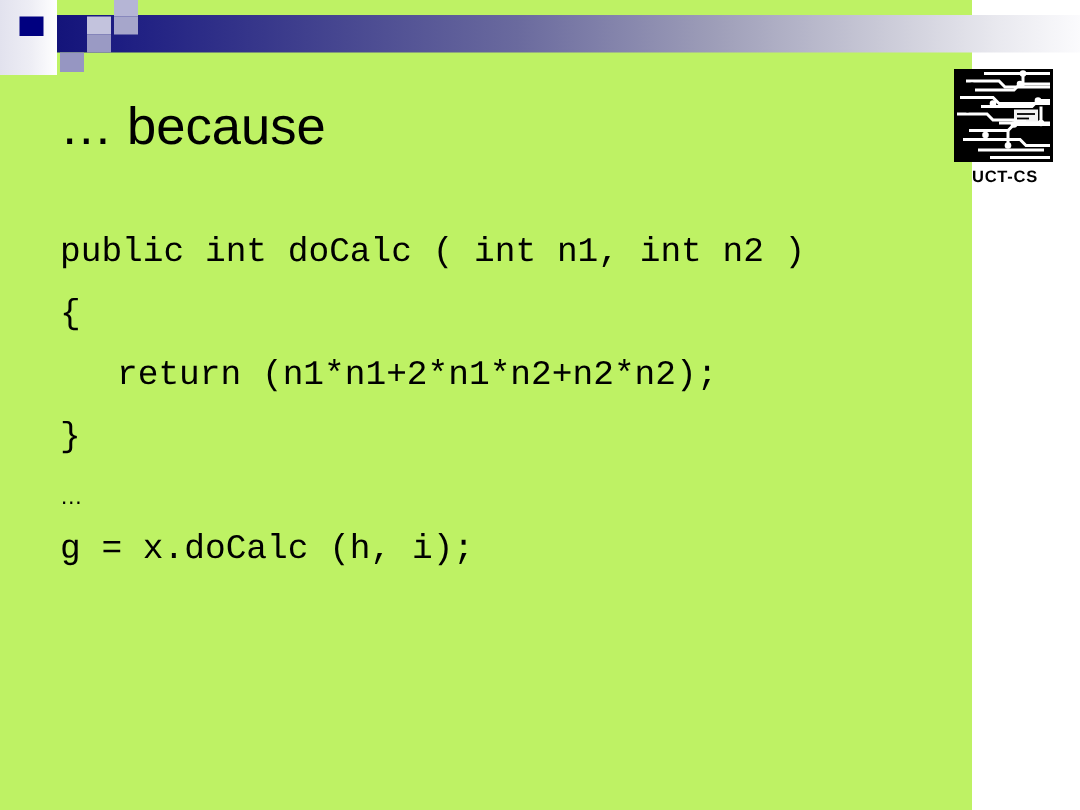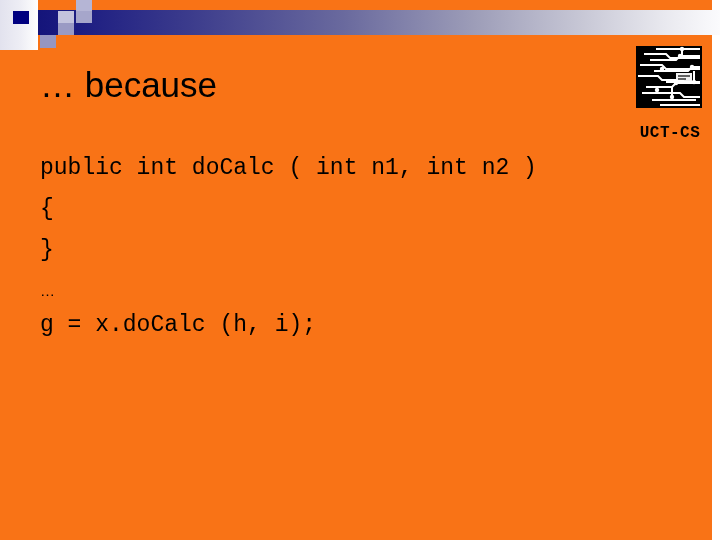--- a/index.html
+++ b/index.html
@@ -12,23 +12,23 @@
     background: #ffffff;
     font-family: "Liberation Sans", sans-serif;
     overflow: hidden;
     position: relative;
   }
 
   .slide {
     position: absolute;
     left: 0;
     top: 0;
-    width: 712px;
+    width: 648px;
     height: 540px;
-    background: #f97316;
+    background: #bef264;
   }
 
   
   .deco-band {
     position: absolute;
     left: 0;
     top: 0;
     width: 720px;
     height: 50px;
   }
@@ -124,23 +124,23 @@
     top: 46px;
     width: 68px;
     text-align: center;
   }
   .logo-img {
     width: 66px;
     height: 62px;
     display: block;
   }
   .logo-caption {
-    margin-top: 16px;
-    font-family: Liberation Mono, monospace;
-    font-size: 16px;
+    margin-top: 4px;
+    font-family: Liberation Sans, sans-serif;
+    font-size: 11px;
     font-weight: bold;
     color: #000000;
     letter-spacing: 0.5px;
   }
 
   
   .body-block {
     position: absolute;
     left: 40px;
     top: 158px;
@@ -222,18 +222,19 @@
         <circle cx="9" cy="27" r="2"></circle>
         <circle cx="17" cy="34" r="2"></circle>
       </g>
     </svg>
     <div class="logo-caption">UCT-CS</div>
   </div>
 
   <div class="body-block">
     <div class="code-line">public int doCalc ( int n1, int n2 )</div>
     <div class="code-line">{</div>
+    <div class="code-line indent1">return (n1*n1+2*n1*n2+n2*n2);</div>
     <div class="code-line">}</div>
     <div class="code-line ellipsis">…</div>
     <div class="code-line">g = x.doCalc (h, i);</div>
   </div>
 
 </div>
 
 </body></html>

